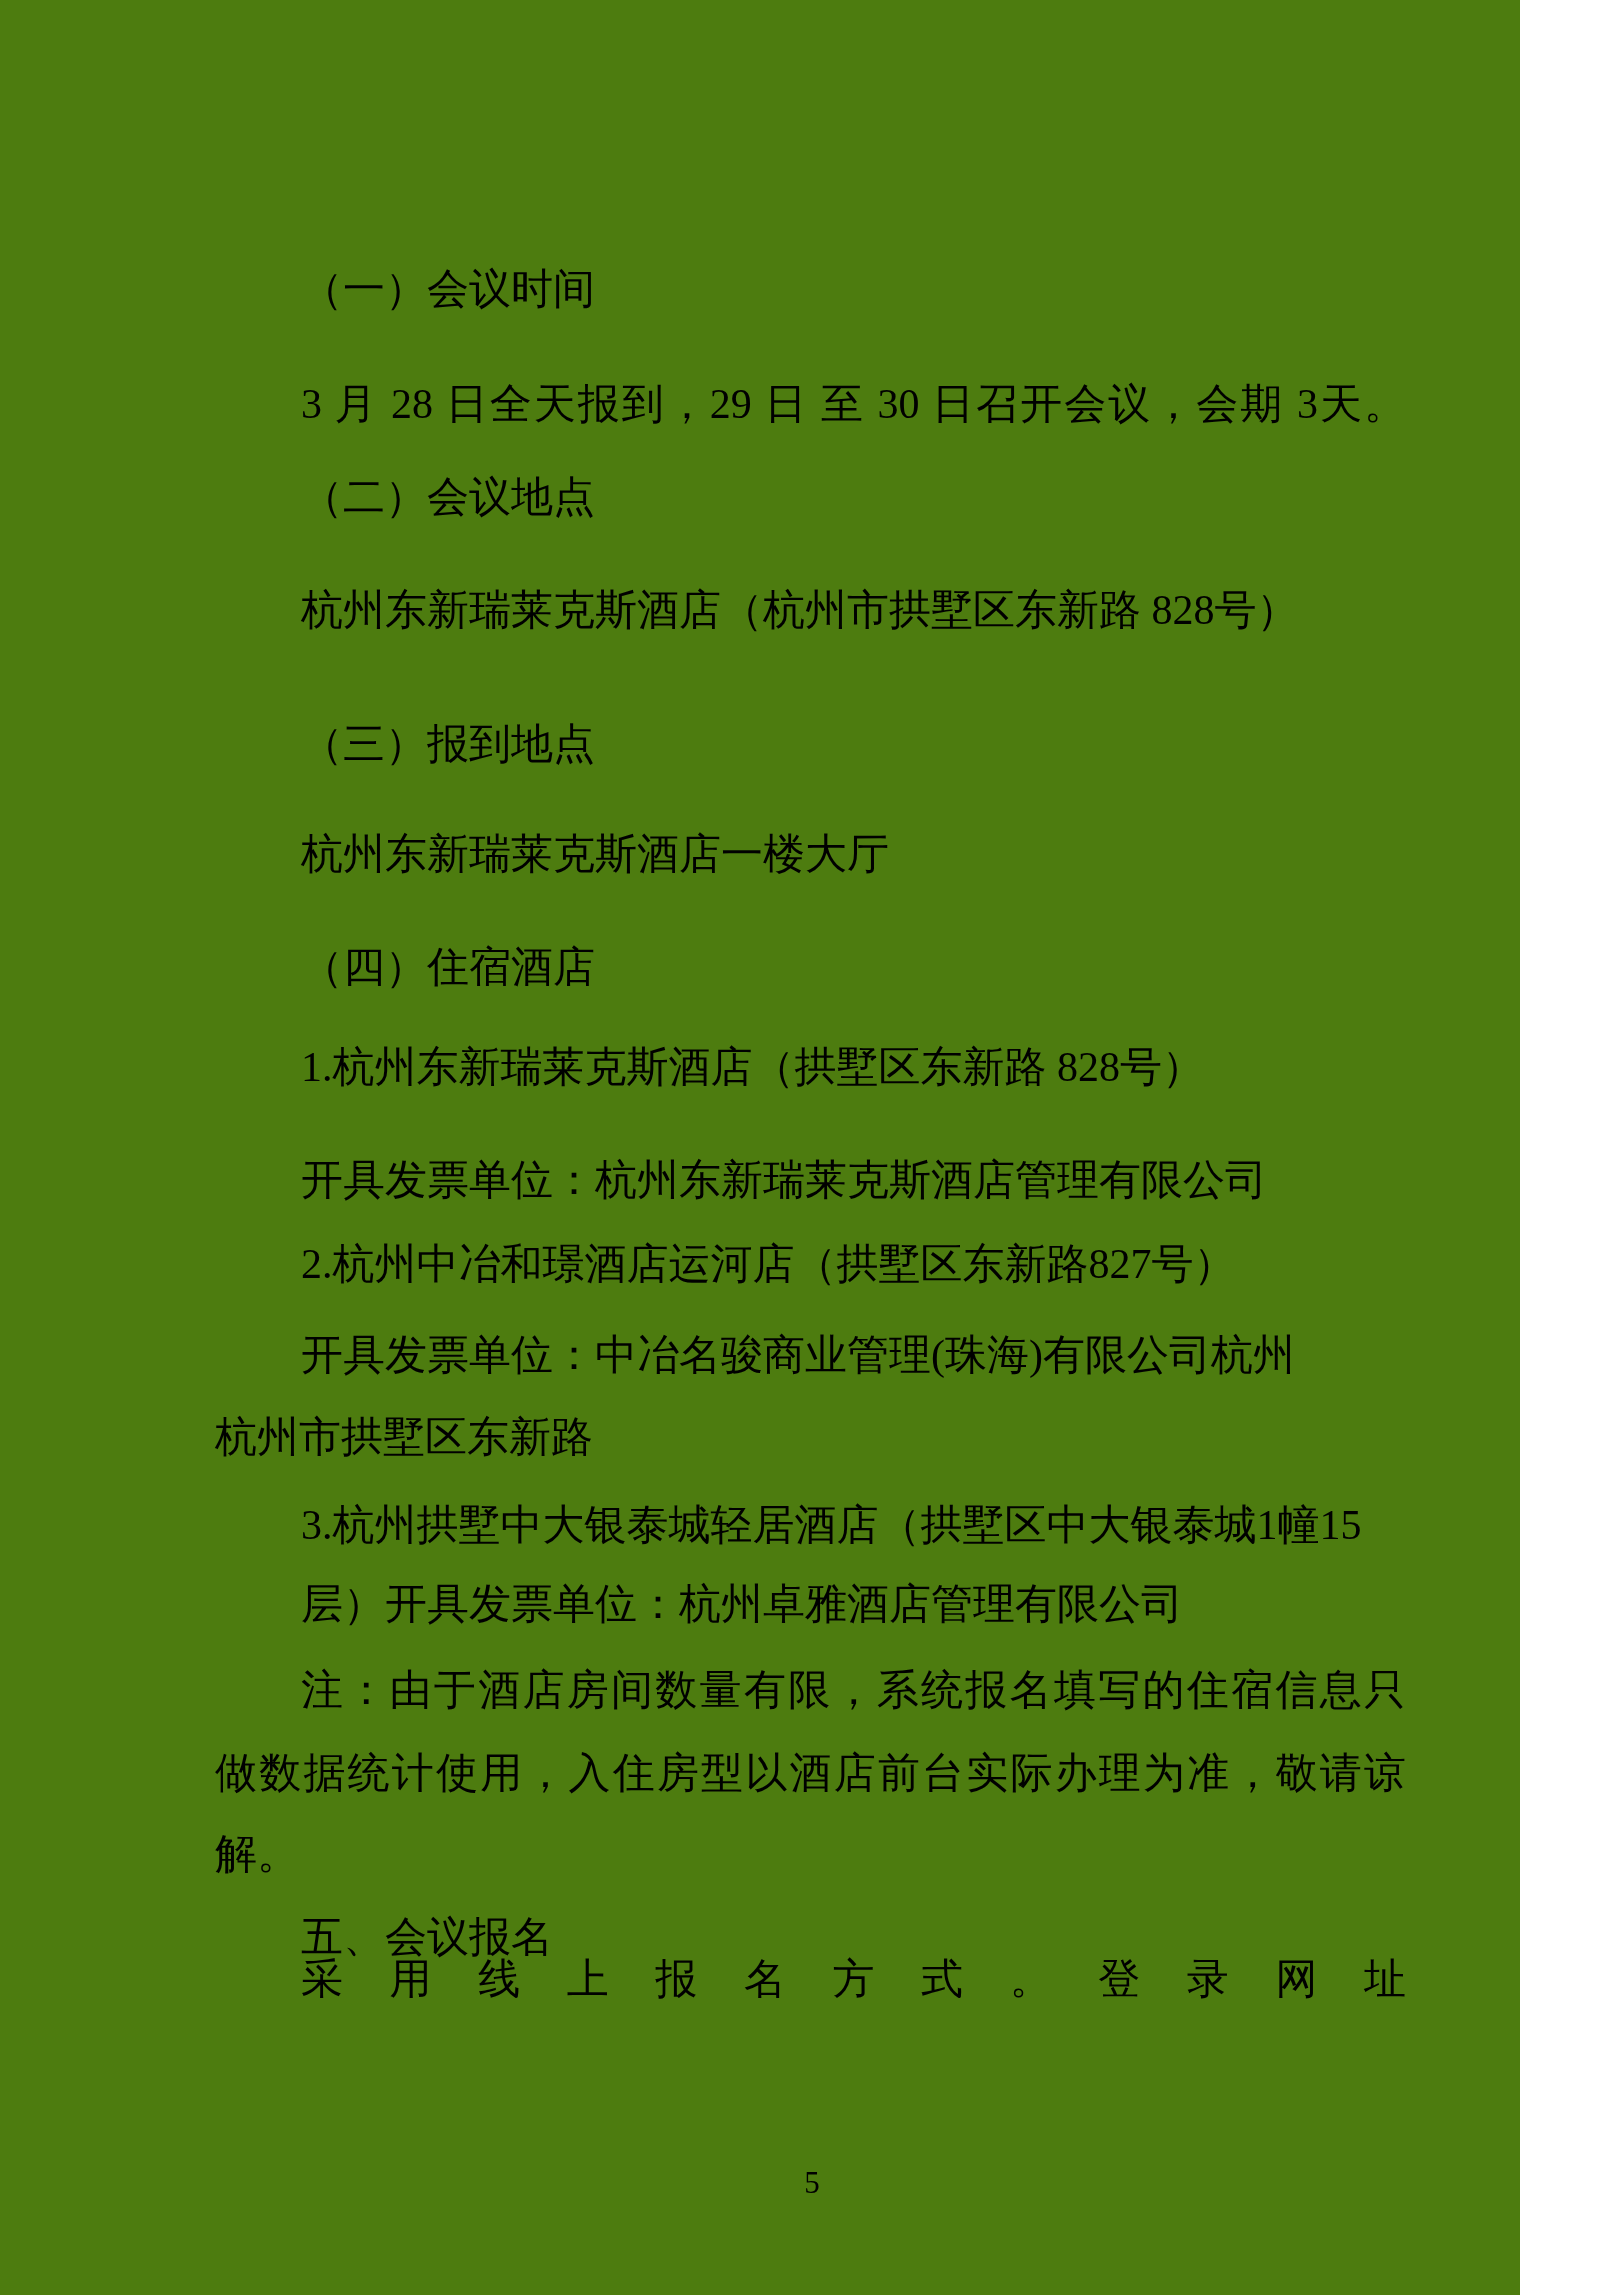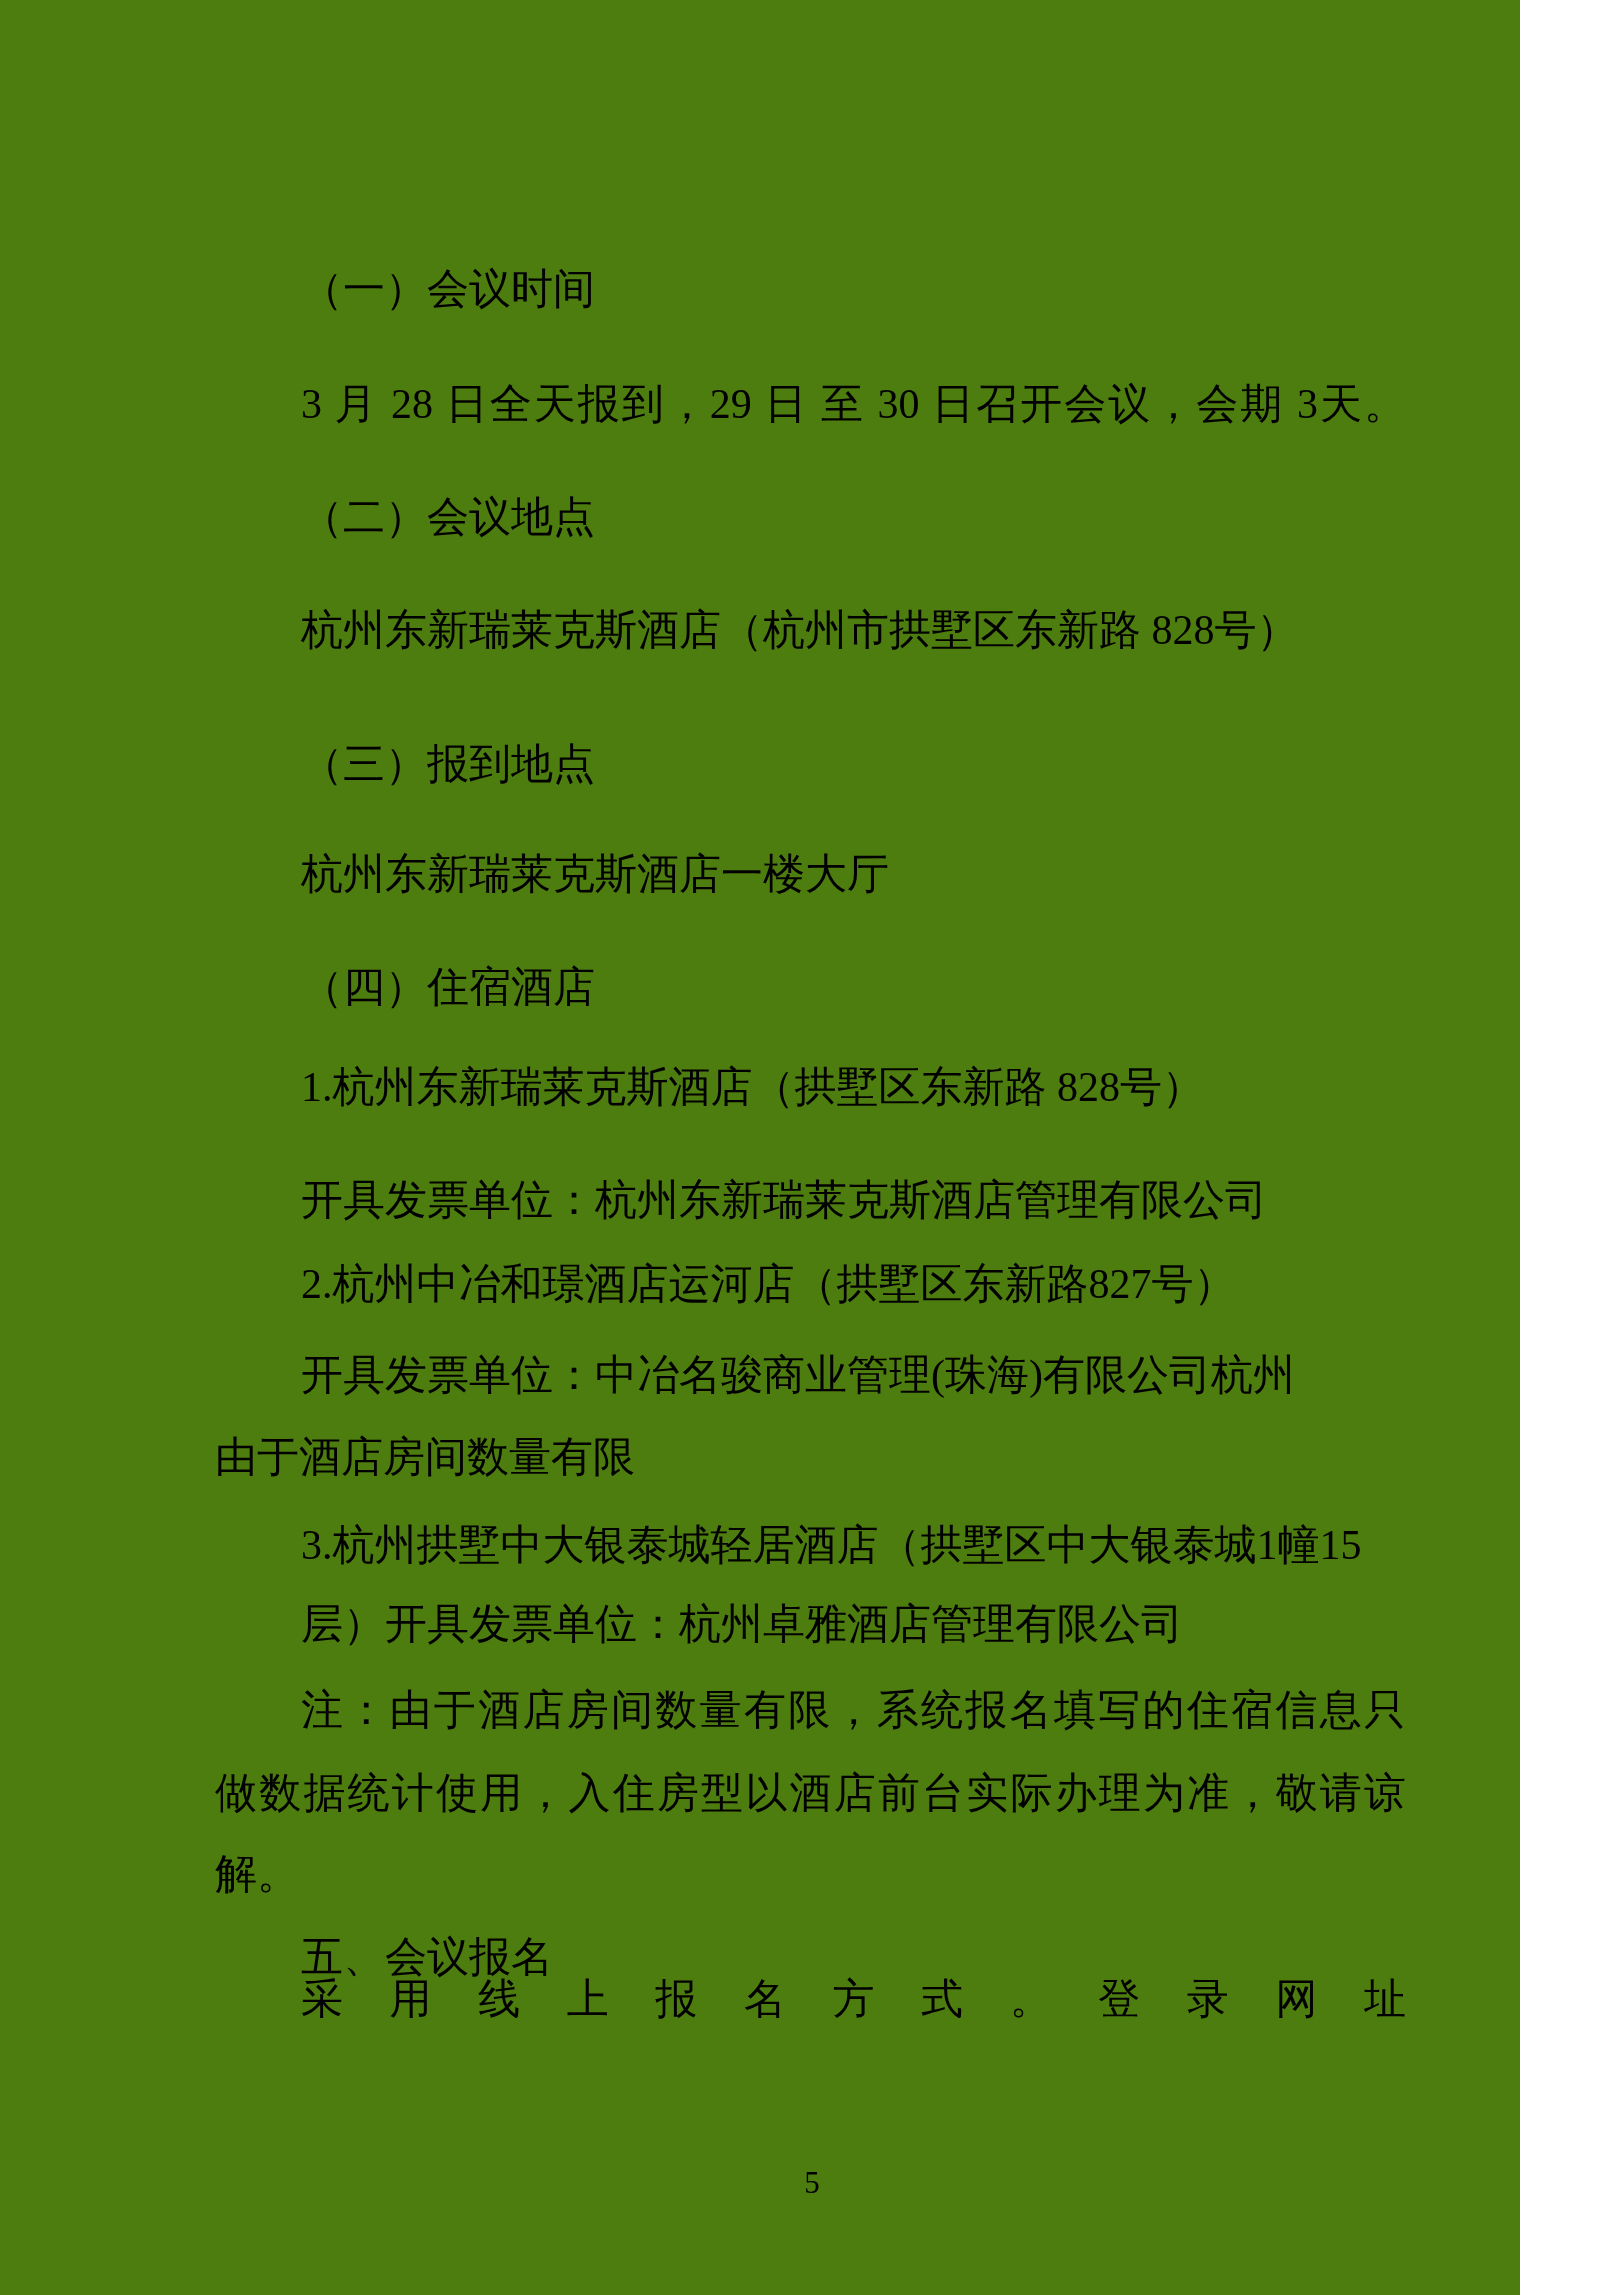--- a/index.html
+++ b/index.html
@@ -52,39 +52,39 @@
 </style>
 </head>
 <body>
 
 <div class="page">
   <div class="content">
     <p class="line indent" style="margin-top:268px">（一）会议时间</p>
 
     <p class="line indent stretch" style="margin-top:73px">3 月 28 日全天报到，29 日 至 30 日召开会议，会期 3天。</p>
 
-    <p class="line indent" style="margin-top:71px">（二）会议地点</p>
+    <p class="line indent" style="margin-top:51px">（二）会议地点</p>
 
     <p class="line indent" style="margin-top:71px">杭州东新瑞莱克斯酒店（杭州市拱墅区东新路 828号）</p>
 
     <p class="line indent" style="margin-top:92px">（三）报到地点</p>
 
     <p class="line indent" style="margin-top:68px">杭州东新瑞莱克斯酒店一楼大厅</p>
 
     <p class="line indent" style="margin-top:71px">（四）住宿酒店</p>
 
     <p class="line indent" style="margin-top:58px">1.杭州东新瑞莱克斯酒店（拱墅区东新路 828号）</p>
 
     <p class="line indent" style="margin-top:71px">开具发票单位：杭州东新瑞莱克斯酒店管理有限公司</p>
 
     <p class="line indent" style="margin-top:42px">2.杭州中冶和璟酒店运河店（拱墅区东新路827号）</p>
 
     <p class="line indent" style="margin-top:49px">开具发票单位：中冶名骏商业管理(珠海)有限公司杭州</p>
 
-    <p class="line" style="margin-top:40px">由于酒店房间数量有限</p>
+    <p class="line" style="margin-top:40px">杭州市拱墅区东新路</p>
 
     <p class="line indent" style="margin-top:46px">3.杭州拱墅中大银泰城轻居酒店（拱墅区中大银泰城1幢15</p>
 
     <p class="line indent" style="margin-top:37px">层）开具发票单位：杭州卓雅酒店管理有限公司</p>
 
     <p class="line indent stretch bold" style="margin-top:44px">注：由于酒店房间数量有限，系统报名填写的住宿信息只</p>
 
     <p class="line stretch bold" style="margin-top:41px">做数据统计使用，入住房型以酒店前台实际办理为准，敬请谅</p>
 
     <p class="line bold" style="margin-top:39px">解。</p>

